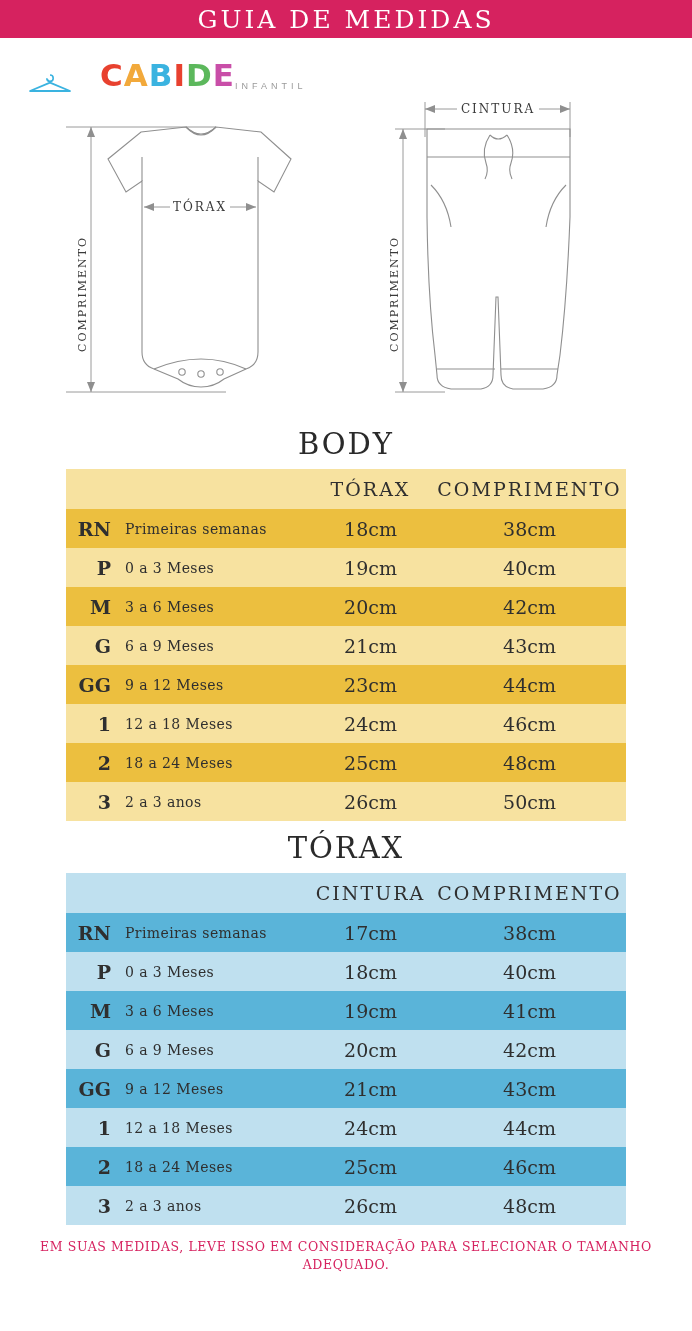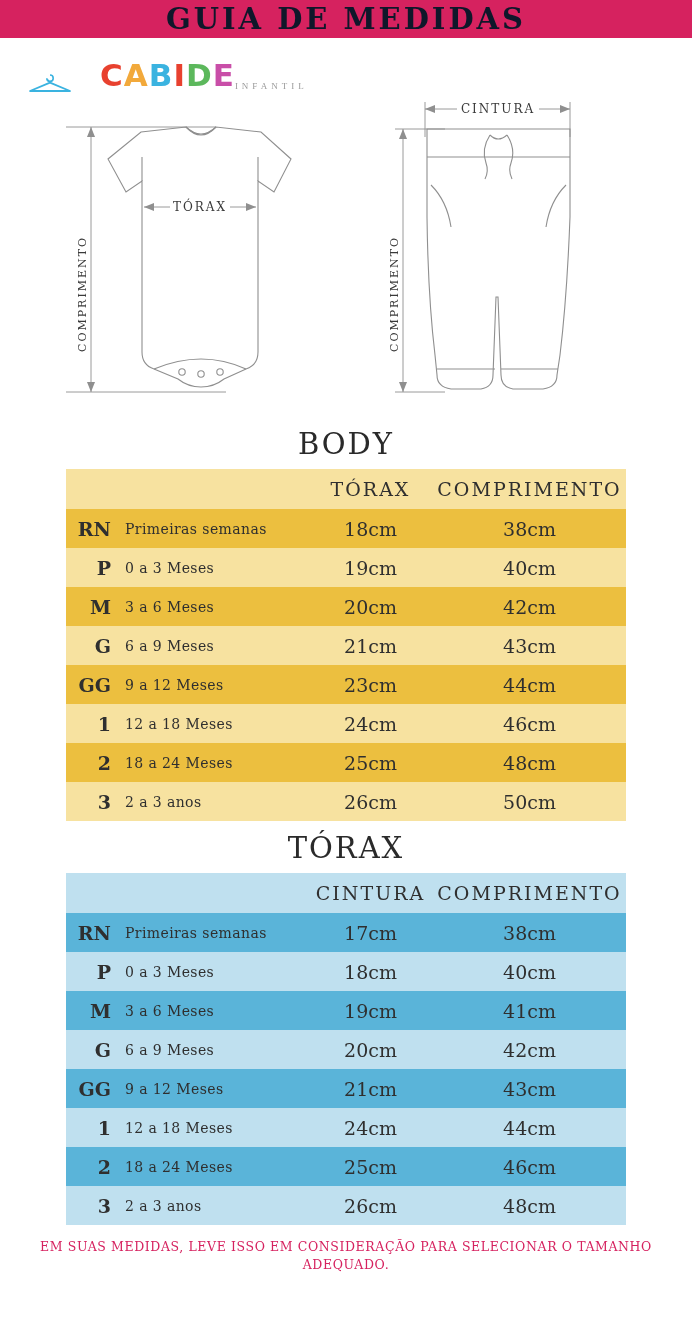--- a/index.html
+++ b/index.html
@@ -19,25 +19,25 @@
 
   
   .header {
     height: 38px;
     background: #d6225f;
     display: flex;
     align-items: center;
     justify-content: center;
   }
   .header-title {
-    color: #0f172a;
-    font-size: 29px;
+    color: #ffffff;
+    font-size: 25px;
     letter-spacing: 3px;
     font-family: "DejaVu Serif", serif;
-    font-weight: 700;
+    font-weight: 400;
   }
 
   
   .logo-wrap {
     margin-top: 22px;
     display: flex;
     flex-direction: row;
     align-items: flex-end;
   }
   .logo-letters {
@@ -45,21 +45,21 @@
     font-weight: bold;
     font-size: 31px;
     letter-spacing: 1px;
     line-height: 1;
   }
   .logo-sub {
     font-size: 9px;
     letter-spacing: 4px;
     color: #9a9a9a;
     margin-top: 2px;
-    font-family: Liberation Serif, serif;
+    font-family: Liberation Sans, sans-serif;
   }
 
   
   .illus {
     position: relative;
     height: 330px;
     margin-top: 6px;
   }
   .illus svg { display: block; }
   .illus-left { position: absolute; left: 46px; top: 0; }

